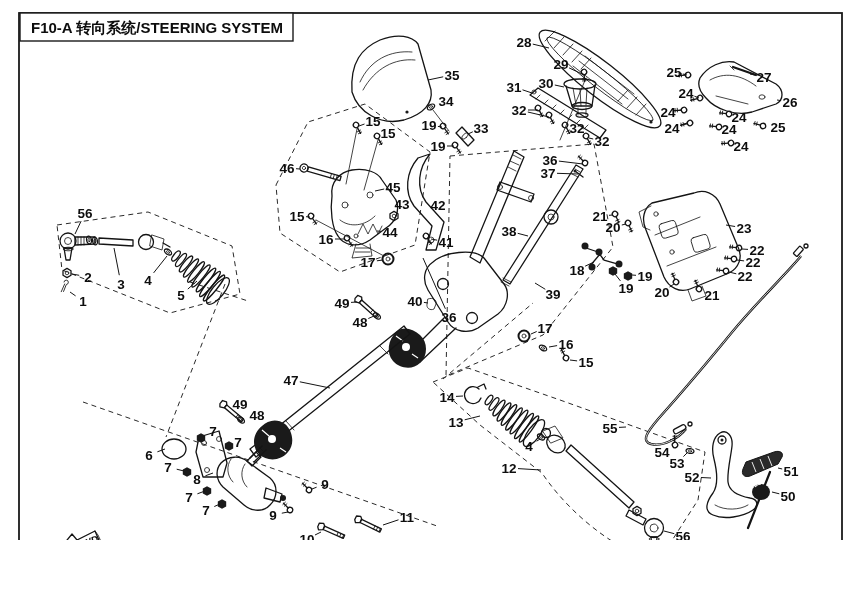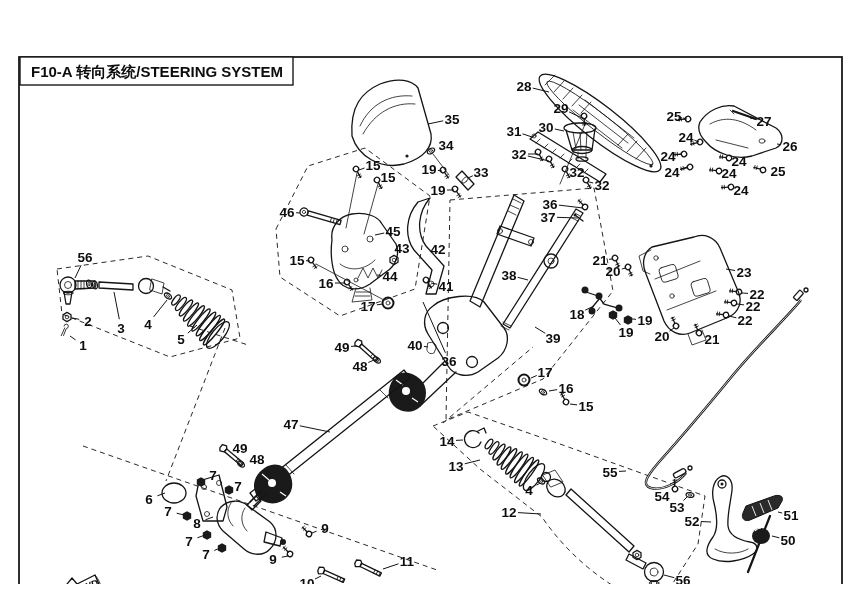--- a/index.html
+++ b/index.html
@@ -1,17 +1,17 @@
 <!DOCTYPE html>
 <html><head>
 <meta charset="utf-8">
 <style>
   html,body{margin:0;padding:0;background:#fff;}
   .page{position:relative;width:860px;height:540px;background:#fff;overflow:hidden;
-        font-family:"Liberation Sans","DejaVu Sans",sans-serif;margin-top:44px;}
+        font-family:"Liberation Sans","DejaVu Sans",sans-serif;}
   svg{display:block;}
   .ln{fill:none;stroke:#141414;stroke-width:1.3;stroke-linecap:round;stroke-linejoin:round;}
   .ln2{stroke-width:2.2;}
   .thin{stroke-width:0.8;}
   .fillk{fill:#1a1a1a;stroke:none;}
   .dash{fill:none;stroke:#2a2a2a;stroke-width:1;stroke-dasharray:5 4;}
   .leader{stroke:#141414;stroke-width:1;fill:none;}
   .lbl{font-family:"Liberation Sans","DejaVu Sans",sans-serif;font-size:13.5px;font-weight:bold;fill:#0d0d0d;}
   .title-text{font-family:"Liberation Sans","DejaVu Sans",sans-serif;font-size:15px;font-weight:bold;fill:#0d0d0d;}
   .fwd-text{font-family:"Liberation Sans","DejaVu Sans",sans-serif;font-size:10px;font-weight:bold;font-style:italic;fill:#0d0d0d;}

